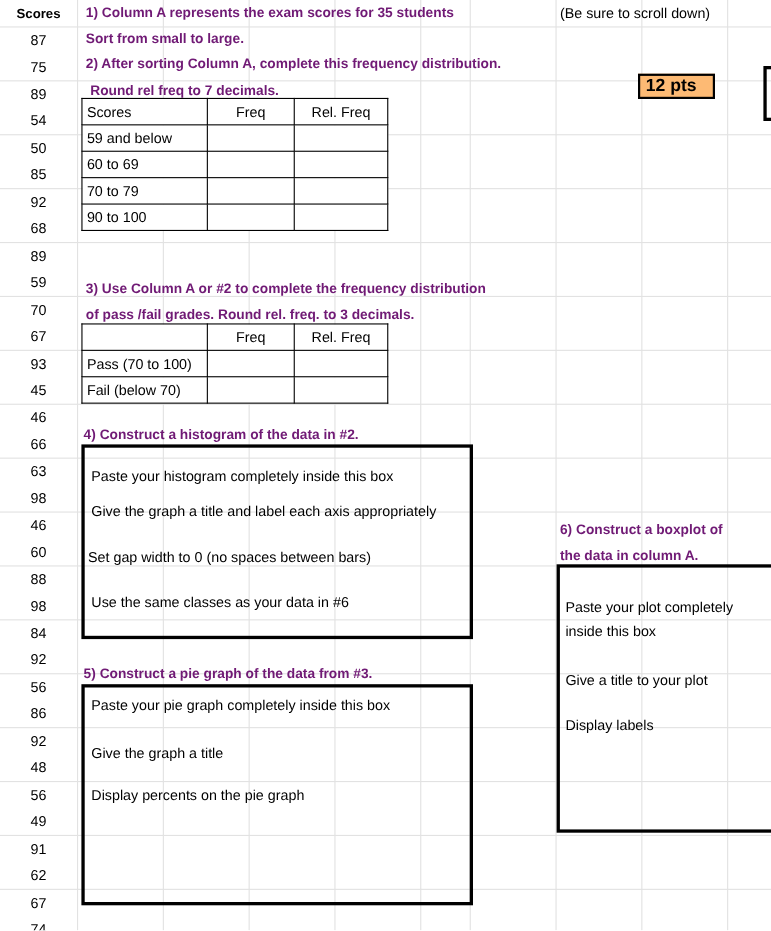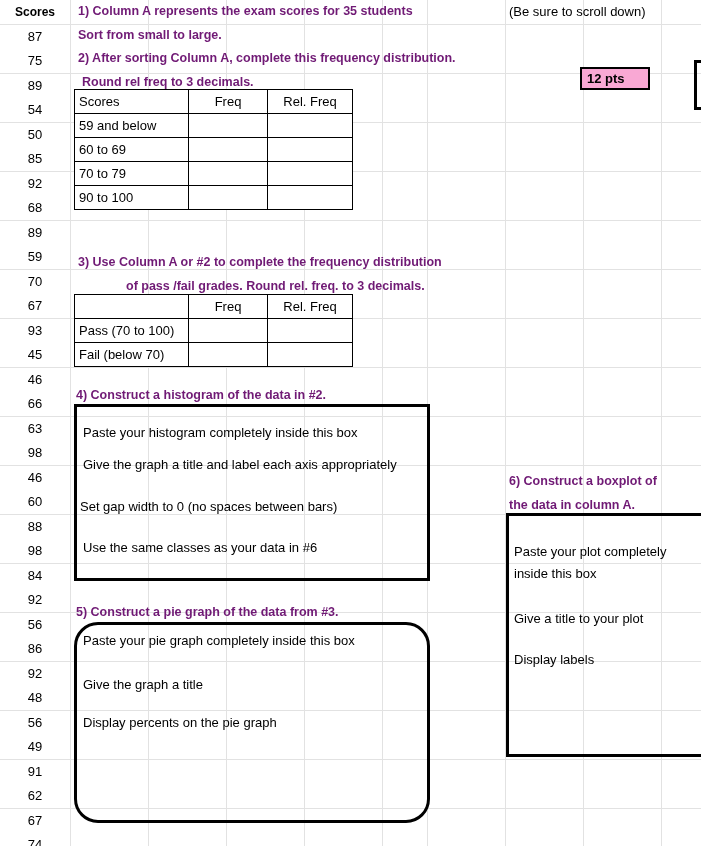--- a/index.html
+++ b/index.html
@@ -107,24 +107,24 @@
     color: #000;
   }
 
   
   #pts-badge {
     position: absolute;
     left: 580px;
     top: 67px;
     width: 70px;
     height: 23px;
-    background: #f9a8d4;
+    background: #fdba74;
     border: 2.5px solid #000;
     box-sizing: border-box;
-    font-size: 13px;
+    font-size: 16px;
     font-weight: bold;
     color: #000;
     display: flex;
     align-items: center;
     padding-left: 5px;
     box-sizing: border-box;
   }
 
   
   #partial-box {
@@ -212,21 +212,21 @@
   <div class="q-line" style="left:78px; top:4px;">1) Column A represents the exam scores for 35 students</div>
   <div class="q-line" style="left:78px; top:28px;">Sort from small to large.</div>
 
   <div class="plain-line" style="left:509px; top:4px;">(Be sure to scroll down)</div>
 
   <div id="pts-badge">12 pts</div>
 
   <div id="partial-box"></div>
 
   <div class="q-line" style="left:78px; top:51px;">2) After sorting Column A, complete this frequency distribution.</div>
-  <div class="q-line" style="left:82px; top:75px;">Round rel freq to 3 decimals.</div>
+  <div class="q-line" style="left:82px; top:75px;">Round rel freq to 7 decimals.</div>
 
   <table class="fd" style="left:74px; top:89px; width:278px;">
     <colgroup>
         <col style="width:114px">
         <col style="width:79px">
         <col style="width:85px">
       </colgroup>
     <tbody>
       <tr>
         <td>Scores</td>
@@ -250,21 +250,21 @@
       </tr>
       <tr>
         <td>90 to 100</td>
         <td class="blank"></td>
         <td class="blank"></td>
       </tr>
     </tbody>
   </table>
 
   <div class="q-line" style="left:78px; top:255px;">3) Use Column A or #2 to complete the frequency distribution</div>
-  <div class="q-line" style="left:78px; top:279px;margin-left:48px;">of pass /fail grades. Round rel. freq. to 3 decimals.</div>
+  <div class="q-line" style="left:78px; top:279px;">of pass /fail grades. Round rel. freq. to 3 decimals.</div>
 
   <table class="fd" style="left:74px; top:294px; width:278px;">
     <colgroup>
         <col style="width:114px">
         <col style="width:79px">
         <col style="width:85px">
       </colgroup>
     <tbody>
       <tr>
         <td></td>
@@ -288,21 +288,21 @@
 
   <div class="paste-box" style="left:74px; top:404px; width:356px; height:177px;">
     <div class="pb-line" style="left:6px;  top:18px;">Paste your histogram completely inside this box</div>
     <div class="pb-line" style="left:6px;  top:50px;">Give the graph a title and label each axis appropriately</div>
     <div class="pb-line" style="left:3px;  top:92px;">Set gap width to 0 (no spaces between bars)</div>
     <div class="pb-line" style="left:6px;  top:133px;">Use the same classes as your data in #6</div>
   </div>
 
   <div class="q-line" style="left:76px; top:605px;">5) Construct a pie graph of the data from #3.</div>
 
-  <div class="paste-box" style="left:74px; top:622px; width:356px; height:201px;border-radius:24px;">
+  <div class="paste-box" style="left:74px; top:622px; width:356px; height:201px;">
     <div class="pb-line" style="left:6px; top:8px;">Paste your pie graph completely inside this box</div>
     <div class="pb-line" style="left:6px; top:52px;">Give the graph a title</div>
     <div class="pb-line" style="left:6px; top:90px;">Display percents on the pie graph</div>
   </div>
 
   <div class="q-line" style="left:509px; top:474px;">6) Construct a boxplot of</div>
   <div class="q-line" style="left:509px; top:498px;">the data in column A.</div>
 
   <div class="paste-box" style="left:506px; top:513px; width:214px; height:244px;">
     <div class="pb-line" style="left:5px; top:28px;">Paste your plot completely</div>

